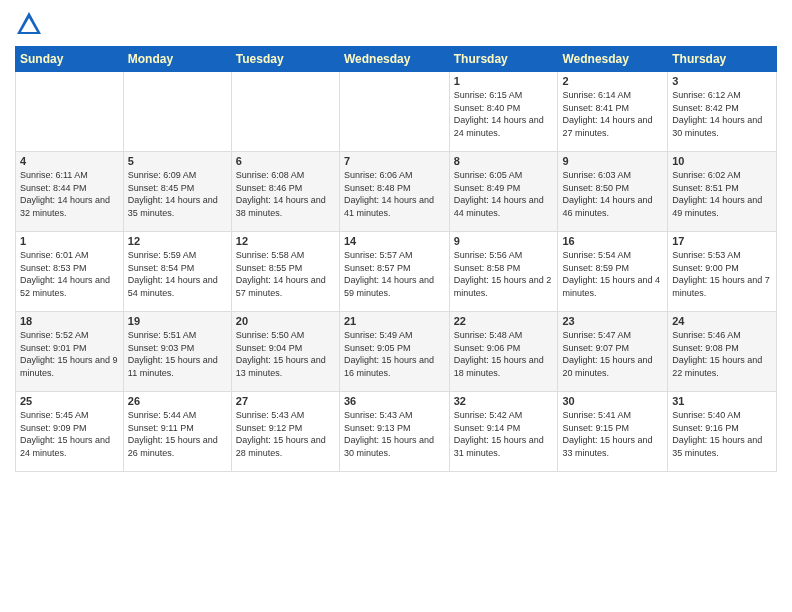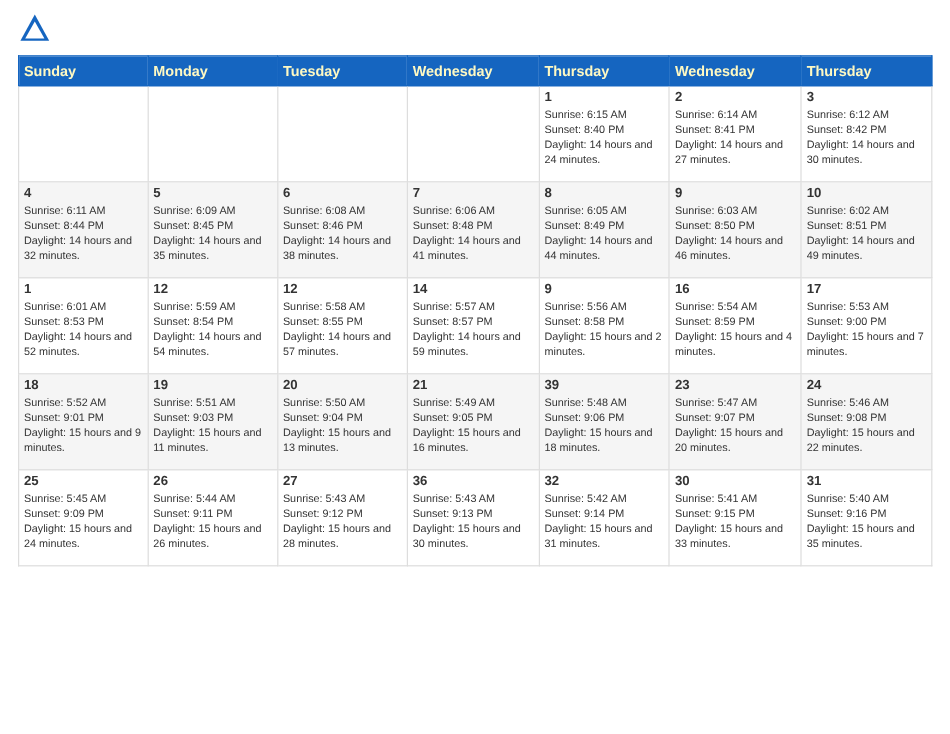--- a/index.html
+++ b/index.html
@@ -221,21 +221,21 @@
           </td>
           <td>
             <div class="day-number">20</div>
             <div class="day-info">Sunrise: 5:50 AM<br>Sunset: 9:04 PM<br>Daylight: 15 hours and 13 minutes.</div>
           </td>
           <td>
             <div class="day-number">21</div>
             <div class="day-info">Sunrise: 5:49 AM<br>Sunset: 9:05 PM<br>Daylight: 15 hours and 16 minutes.</div>
           </td>
           <td>
-            <div class="day-number">39</div>
+            <div class="day-number">22</div>
             <div class="day-info">Sunrise: 5:48 AM<br>Sunset: 9:06 PM<br>Daylight: 15 hours and 18 minutes.</div>
           </td>
           <td>
             <div class="day-number">23</div>
             <div class="day-info">Sunrise: 5:47 AM<br>Sunset: 9:07 PM<br>Daylight: 15 hours and 20 minutes.</div>
           </td>
           <td>
             <div class="day-number">24</div>
             <div class="day-info">Sunrise: 5:46 AM<br>Sunset: 9:08 PM<br>Daylight: 15 hours and 22 minutes.</div>
           </td>

